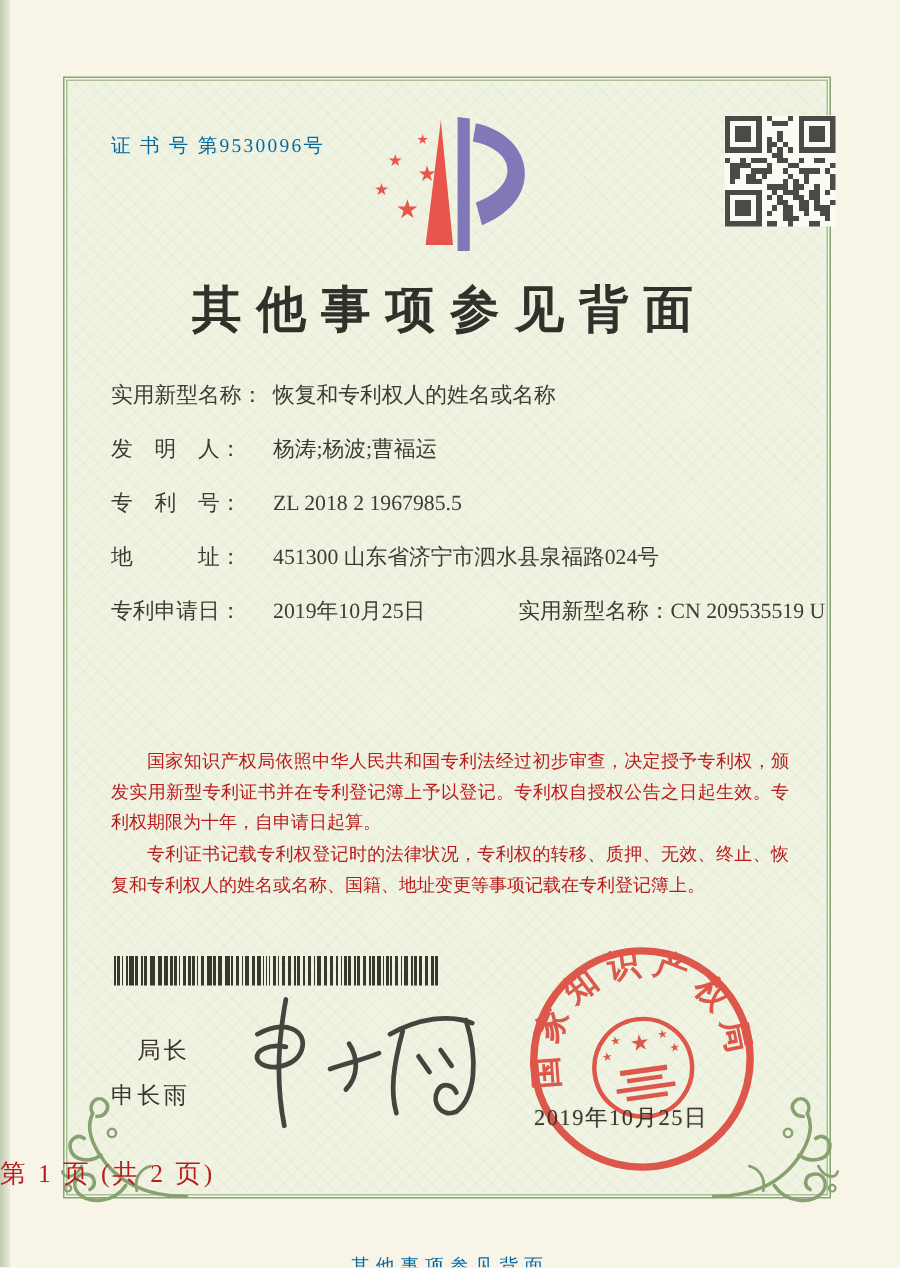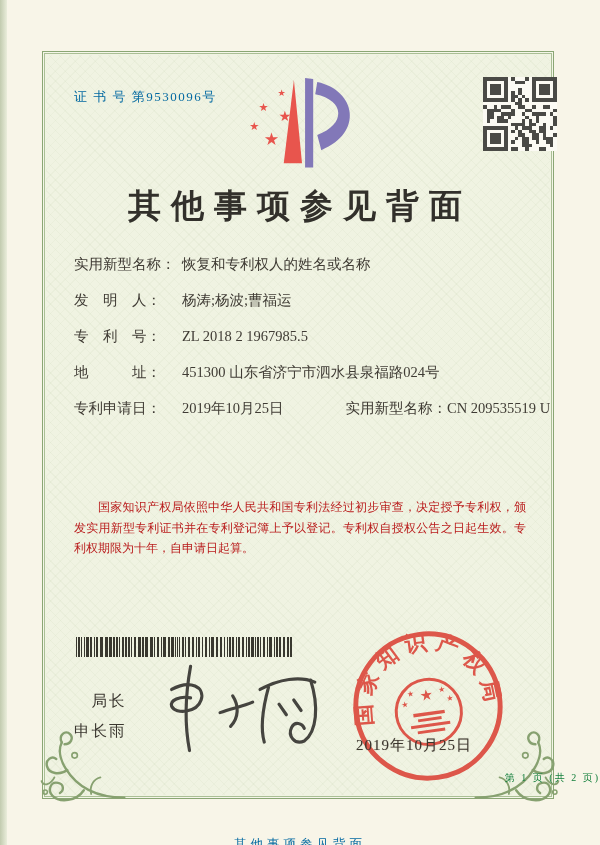--- a/index.html
+++ b/index.html
@@ -43,22 +43,22 @@
 
   .director{position:absolute;left:74px;top:686px;font-size:15.5px;color:#3a362f;letter-spacing:2px;line-height:30px;text-align:right;}
   .signature{position:absolute;left:153px;top:660px;width:172px;height:100px;}
   .signature svg{width:100%;height:100%;}
 
   .seal{position:absolute;left:349px;top:627px;width:158px;height:158px;transform:rotate(-8deg);opacity:.92;}
   .seal svg{width:100%;height:100%;}
   .seal-date{position:absolute;left:356px;top:736px;font-size:15px;color:#3b352d;letter-spacing:1px;
     text-shadow:0 0 1px rgba(60,40,30,.25);}
 
-  .page-indicator{position:absolute;left:0;top:771px;width:100%;text-align:right;
-    font-size:10px;color:#15803d;letter-spacing:2px;}
+  .page-indicator{position:absolute;left:0;top:771px;width:100%;text-align:left;
+    font-size:17px;color:#b91c1c;letter-spacing:2px;}
   .back-note{position:absolute;left:0;top:836px;width:100%;text-align:center;
     font-size:12.5px;color:#0369a1;letter-spacing:4px;}
 </style>
 </head>
 <body>
 
 <div class="page">
   <div class="page-edge"></div>
 
   <div class="frame">
@@ -251,20 +251,21 @@
         <span class="flabel">专利申请日：</span><span>2019年10月25日</span>
       </span>
       <span class="grant-col2">
         <span>实用新型名称：</span><span>CN 209535519 U</span>
       </span>
     </div>
   </div>
 
   <div class="paras">
     <p>国家知识产权局依照中华人民共和国专利法经过初步审查，决定授予专利权，颁发实用新型专利证书并在专利登记簿上予以登记。专利权自授权公告之日起生效。专利权期限为十年，自申请日起算。</p>
+    <p>专利证书记载专利权登记时的法律状况，专利权的转移、质押、无效、终止、恢复和专利权人的姓名或名称、国籍、地址变更等事项记载在专利登记簿上。</p>
   </div>
 
   <div class="barcode">
     <svg id="barcode-svg" viewBox="0 0 222 20" preserveAspectRatio="none">
         <rect x="2" y="0" width="1" height="20" fill="#39382f"></rect>
         <rect x="4" y="0" width="2" height="20" fill="#39382f"></rect>
         <rect x="7" y="0" width="1" height="20" fill="#39382f"></rect>
         <rect x="10" y="0" width="1" height="20" fill="#39382f"></rect>
         <rect x="12" y="0" width="3" height="20" fill="#39382f"></rect>
         <rect x="16" y="0" width="2" height="20" fill="#39382f"></rect>

